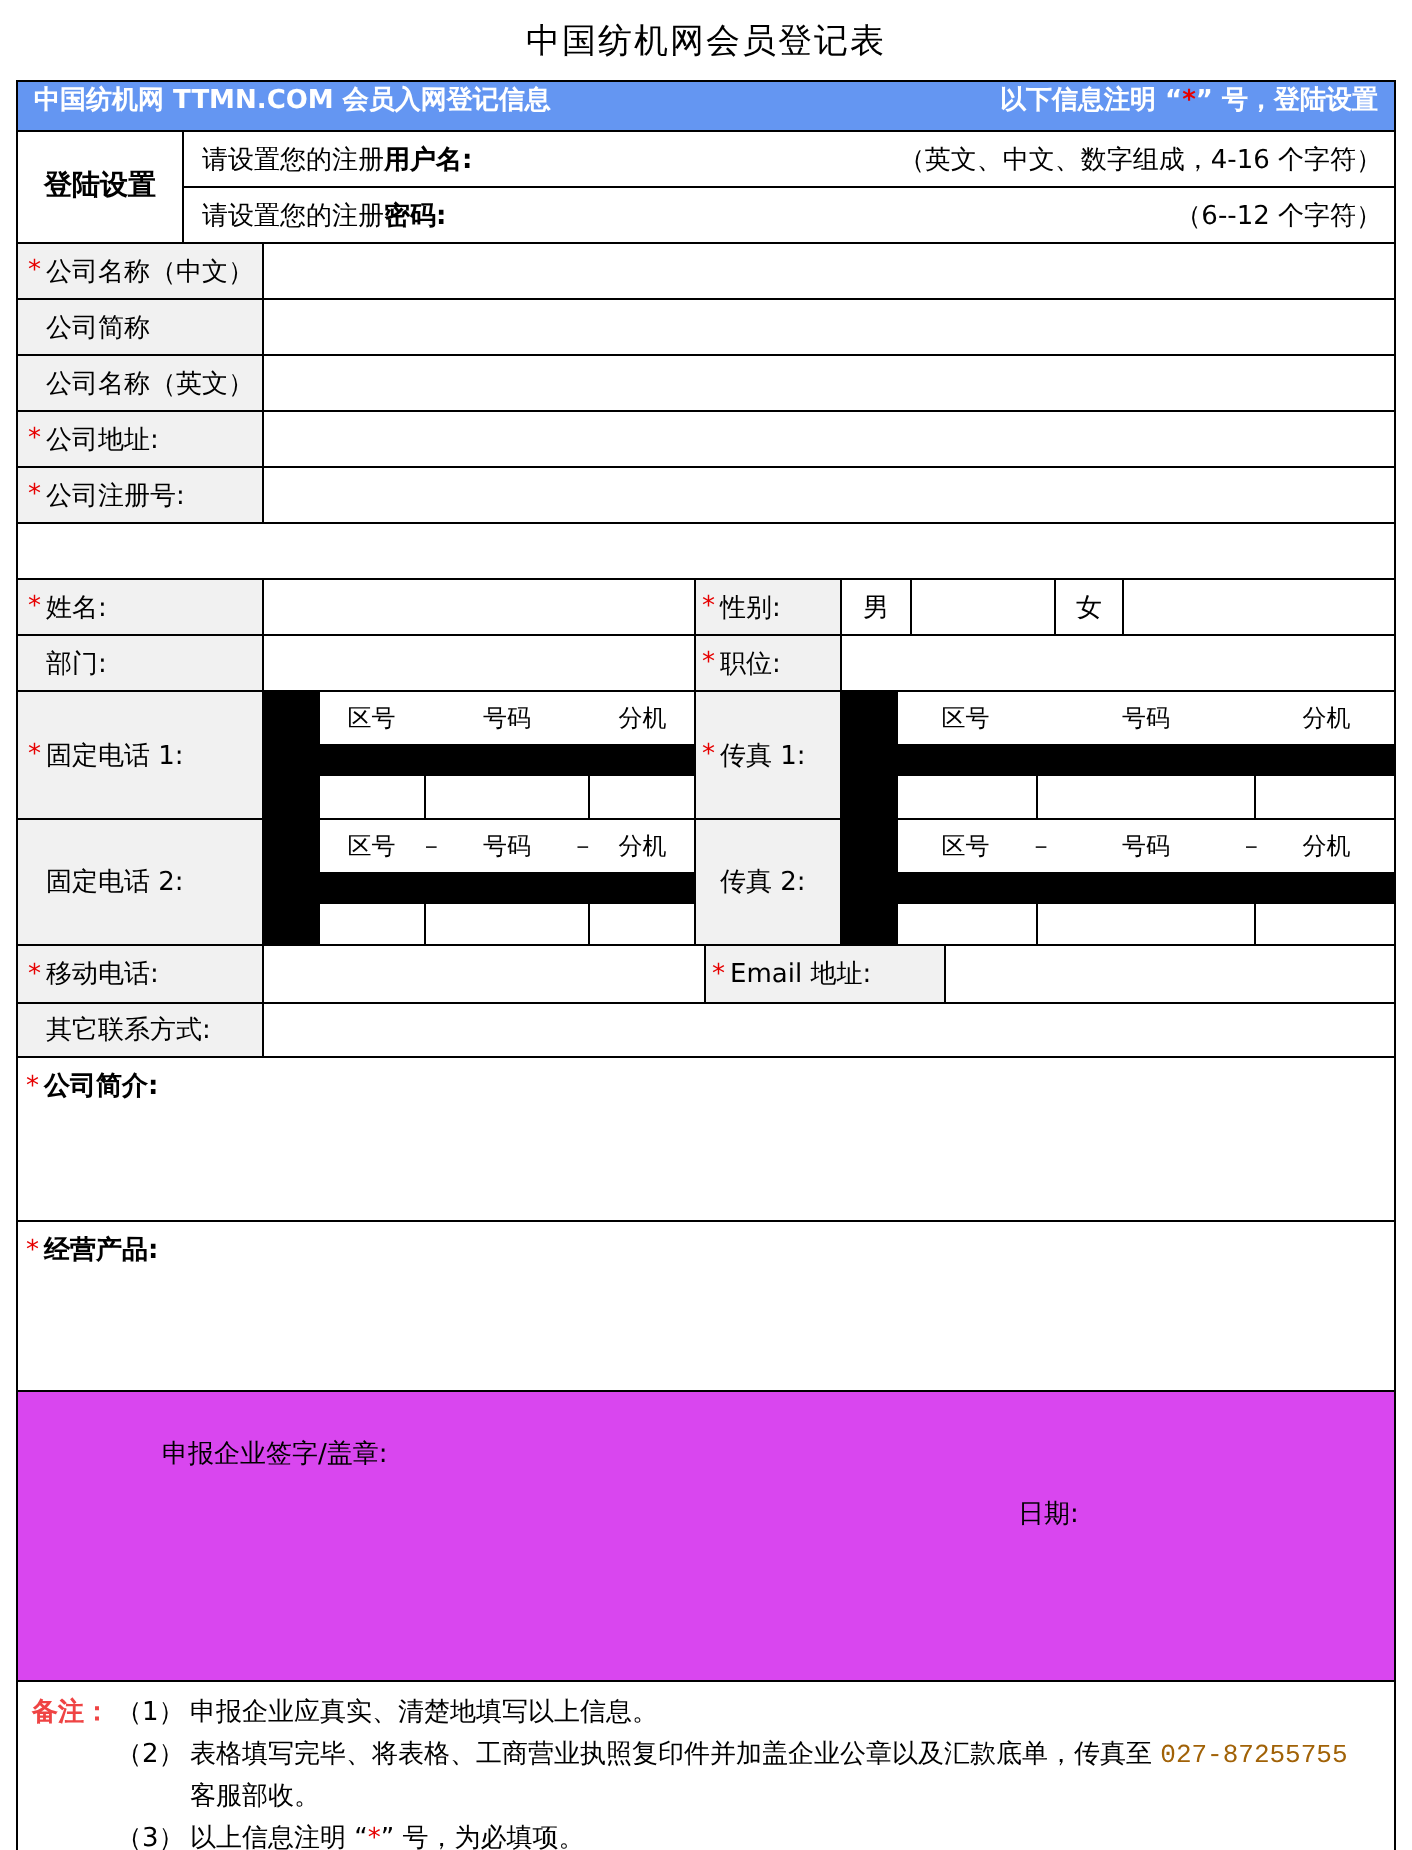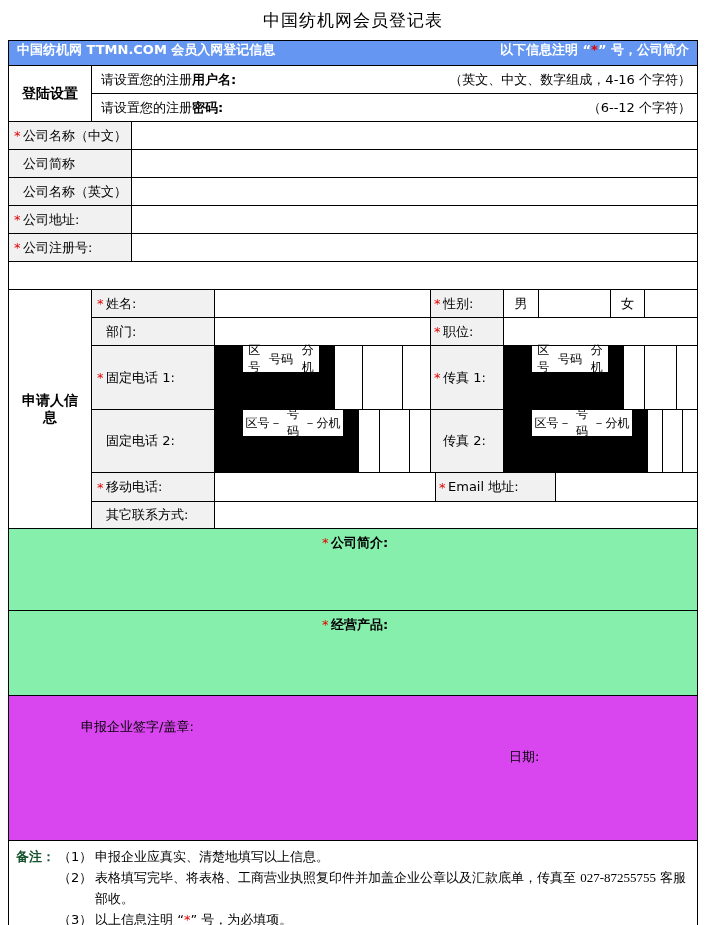--- a/index.html
+++ b/index.html
@@ -45,59 +45,59 @@
     padding-left: 14px; flex-shrink: 0;
   }
   .labC { width: 72px; background: #F1F1F1; display: flex; align-items: center; padding-left: 12px; flex-shrink: 0; }
   .labE { width: 119px; background: #F1F1F1; display: flex; align-items: center; padding-left: 12px; flex-shrink: 0; }
   .val { flex: 1; background: #fff; }
   .w215 { width: 215px; flex: none; }
   .w220 { width: 220px; flex: none; background: #fff; }
   .w34 { width: 34px; flex: none; background: #fff; display: flex; align-items: center; justify-content: center; }
   .w71 { width: 71px; flex: none; background: #fff; }
   .w33 { width: 33px; flex: none; background: #fff; display: flex; align-items: center; justify-content: center; }
-  .pblock { display: flex; flex-direction: row; gap: 16px; background: #000; padding-left: 28px; }
+  .pblock { display: flex; flex-direction: column; gap: 16px; background: #000; padding-left: 28px; }
   .pblock.fx { flex: 1; }
   .phead {
     height: 26px; background: #fff; display: flex; align-items: center;
     font-size: 12px; padding: 0 2px;
   }
   .phead .c1, .phead .c3 { width: 26%; text-align: center; }
   .phead .c2 { flex: 1; text-align: center; }
   .pcells { flex: 1; display: flex; gap: 1px; background: #000; }
   .pcells .pc1, .pcells .pc3 { width: 28%; background: #fff; }
   .pcells .pc2 { flex: 1; background: #fff; }
-  .bigcell { background: #86efac; display: flex; flex-direction: column; align-items: center; }
+  .bigcell { background: #ffffff; display: flex; flex-direction: column; }
   .bigcell .blabel { padding: 5px 0 0 13px; font-weight: bold; }
   .bigcell .fill { flex: 1; }
   .h81 { height: 81px; } .h84 { height: 84px; } .h144 { height: 144px; }
   .signature { background: #d946ef; position: relative; }
   .sig-label { position: absolute; left: 72px; top: 22px; }
   .date-label { position: absolute; left: 500px; top: 52px; }
   .notes { background: #fff; display: flex; padding: 5px 8px 0 7px; line-height: 21px; }
-  .nlabel { width: 42px; flex-shrink: 0; font-weight: bold; color: #14532d; }
+  .nlabel { width: 42px; flex-shrink: 0; font-weight: bold; color: #ef4444; }
   .nitems { flex: 1; }
   .nitem { display: flex; }
   .nitem .num { width: 37px; flex-shrink: 0; }
   .nitem .ntext { flex: 1; }
-  .phone-num { color: #000000; font-family: Liberation Serif, serif; }
+  .phone-num { color: #a16207; font-family: Liberation Mono, monospace; }
   b { font-weight: bold; }
 </style>
 </head>
 <body>
 
 <div class="page">
 
   <div class="doc-title">中国纺机网会员登记表</div>
 
   <div class="form">
 
     <div class="bar">
       <span>中国纺机网 TTMN.COM 会员入网登记信息</span>
-      <span><span>以下信息注明 “</span><span class="star">*</span><span>” 号，公司简介</span></span>
+      <span><span>以下信息注明 “</span><span class="star">*</span><span>” 号，登陆设置</span></span>
     </div>
 
     <div class="section h55">
       <div class="colA">
           <span class="wrap">登陆设置</span>
         </div>
       <div class="rightcol">
         <div class="lrow h27">
           <span><span>请设置您的注册</span><b>用户名:</b></span>
           <span class="fill"></span>
@@ -148,23 +148,20 @@
             </div>
           <div class="val"></div>
         </div>
         <div class="row h27">
           <div class="val"></div>
         </div>
       </div>
     </div>
 
     <div class="section" style="height:238px">
-      <div class="colA">
-          <span class="wrap">申请人信息</span>
-        </div>
       <div class="rightcol">
 
         <div class="row h27">
           <div class="lab">
               <span class="sg">*</span>
               <span>姓名:</span>
             </div>
           <div class="cell w215"></div>
           <div class="labC">
               <span class="sg">*</span>

